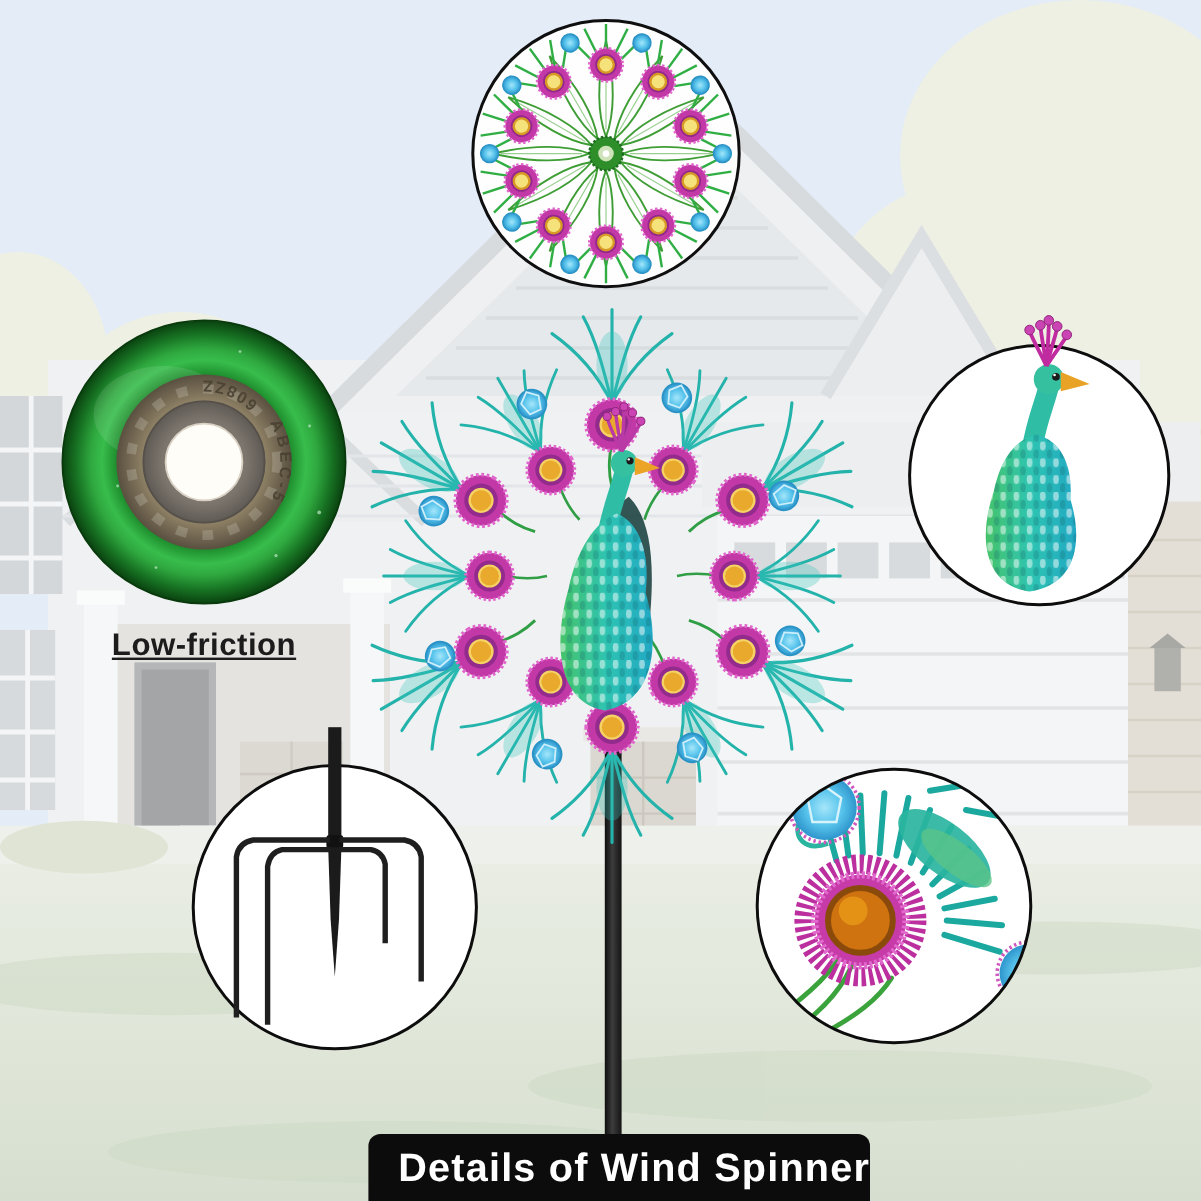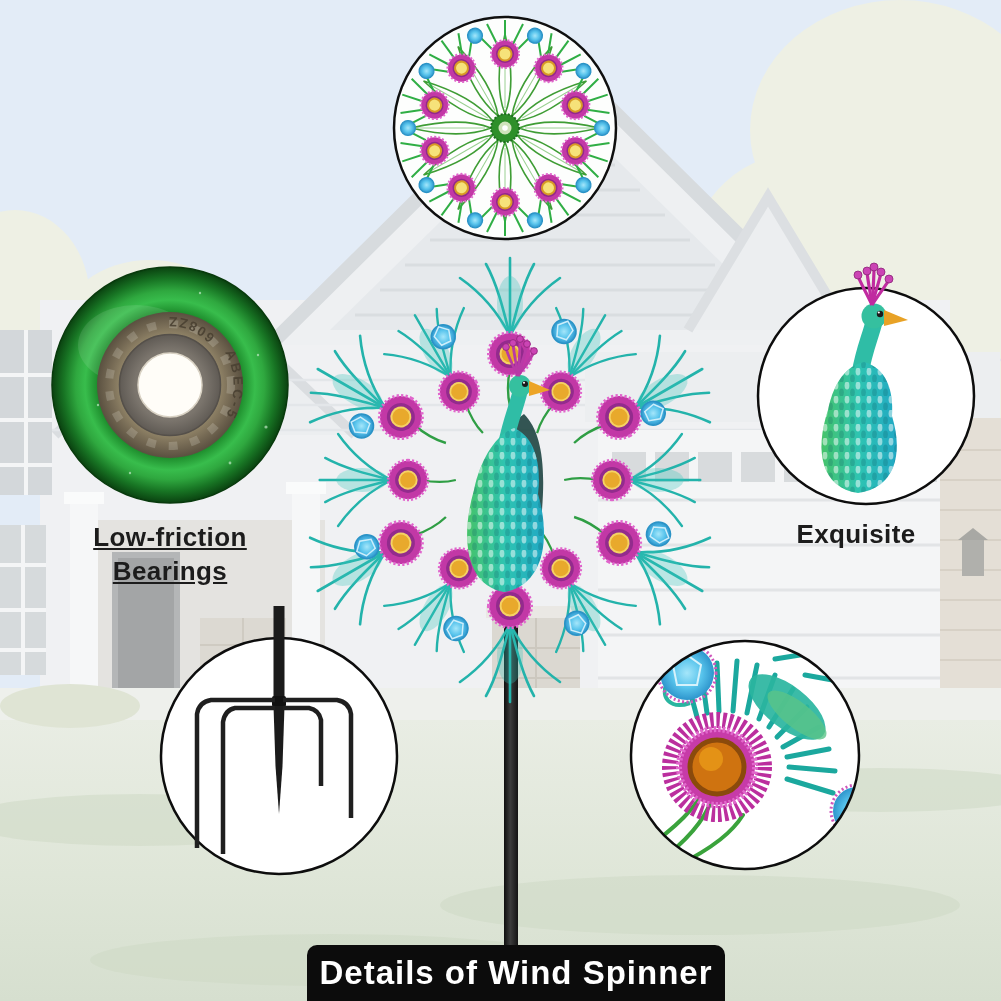--- a/index.html
+++ b/index.html
@@ -487,27 +487,25 @@
         </g>
       </g>
       <circle r="114" fill="none" stroke="#0d0d0d" stroke-width="2.5"></circle>
     </svg>
   </div>
 
   
 
   <div class="label two-line" style="left:42px;top:520px;width:256px;text-decoration:underline;">
     <span>Low-friction</span>
-    <span>Bearings</span>
   </div>
 
   <div class="label two-line" style="left:731px;top:517px;width:250px;">
-    <span>Exquisite</span>
-  </div>
-
-
-
-  
-  <div class="banner" style="left:307px;top:945px;width:418px;height:56px;">
+  </div>
+
+
+
+  
+  <div class="banner" style="left:307px;top:945px;width:418px;height:56px;justify-content:flex-end;">
     <span>Details of Wind Spinner</span>
   </div>
 
 </div>
 
 </body></html>

